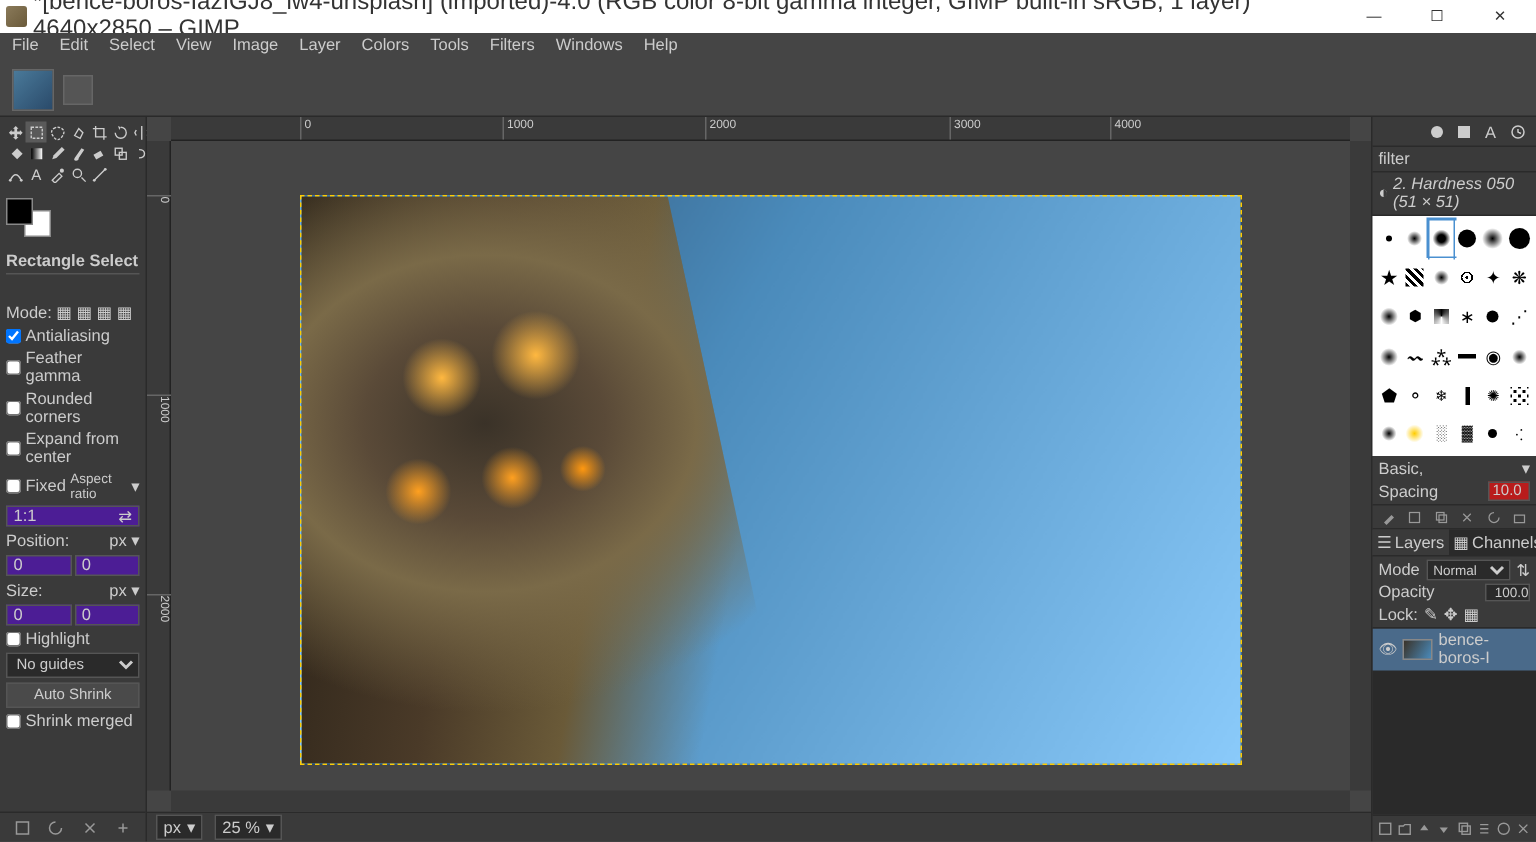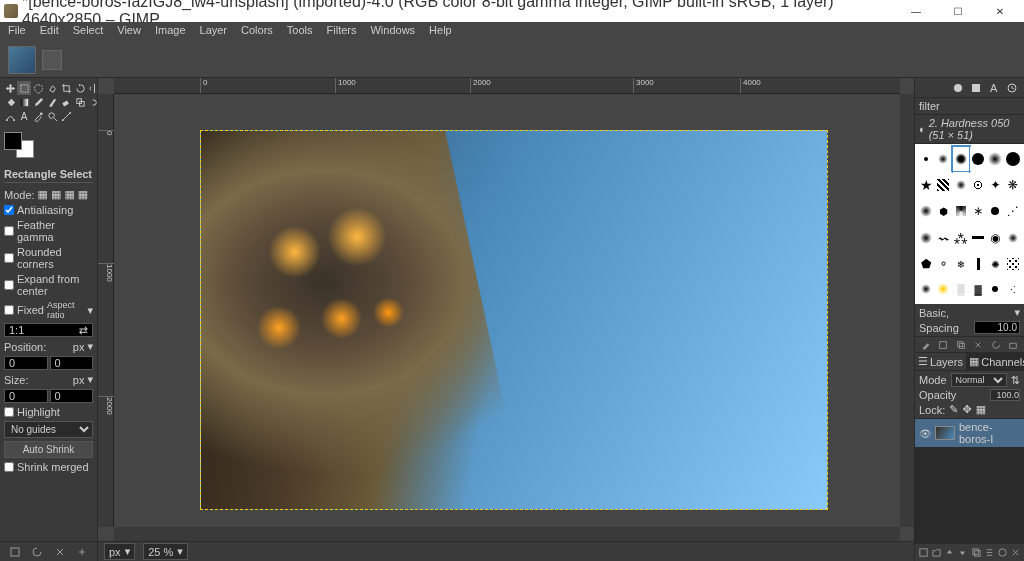--- a/index.html
+++ b/index.html
@@ -17,26 +17,26 @@
 .main{flex:1;display:flex;min-height:0}
 .left-panel{width:98px;background:#3a3a3a;display:flex;flex-direction:column;border-right:1px solid #2a2a2a}
 .toolbox{display:grid;grid-template-columns:repeat(7,14px);gap:0;padding:3px}
 .toolbox .tool{width:14px;height:14px;display:flex;align-items:center;justify-content:center;cursor:pointer}
 .toolbox .tool svg{width:11px;height:11px}
 .toolbox .tool.active{background:#5a5a5a}
 .color-swatch{margin:6px 4px;position:relative;width:30px;height:26px}
 .color-swatch .fg{position:absolute;width:18px;height:18px;background:#000;border:1px solid #888;top:0;left:0}
 .color-swatch .bg{position:absolute;width:18px;height:18px;background:#fff;border:1px solid #888;bottom:0;right:0}
 .tool-options{flex:1;padding:4px;display:flex;flex-direction:column;gap:3px;font-size:10px;overflow:hidden}
-.tool-options .hdr{font-weight:bold;border-bottom:1px solid #555;padding-bottom:2px;margin-bottom:2px}
+.tool-options .hdr{font-weight:bold;border-bottom:1px solid #555;padding-bottom:2px;margin-bottom:16px}
 .tool-options .row{display:flex;align-items:center;gap:3px;font-size:10px}
 .tool-options .row label{flex:1}
 .tool-options input[type=checkbox]{width:10px;height:10px}
 .tool-options select,.tool-options input[type=text]{background:#2a2a2a;border:1px solid #555;color:#ccc;font-size:10px;padding:1px 2px;width:100%}
-.tool-options .numfield{background:#000000;border:1px solid #555;height:14px;display:flex;align-items:center;padding:0 4px;font-size:10px}
+.tool-options .numfield{background:#4c1d95;border:1px solid #555;height:14px;display:flex;align-items:center;padding:0 4px;font-size:10px}
 .tool-options .btn{background:#4a4a4a;border:1px solid #555;padding:2px;text-align:center;font-size:10px;cursor:pointer}
 .left-footer{height:20px;border-top:1px solid #2a2a2a;display:flex;align-items:center;justify-content:space-around;padding:0 4px}
 .left-footer svg{width:12px;height:12px}
 .canvas-area{flex:1;display:flex;flex-direction:column;background:#454545;min-width:0}
 .canvas-container{flex:1;position:relative;overflow:hidden;background:#454545}
 .ruler-h{position:absolute;top:0;left:16px;right:14px;height:16px;background:#3a3a3a;border-bottom:1px solid #222;font-size:8px;color:#aaa;overflow:hidden}
 .ruler-h .tick{position:absolute;top:0;height:16px;border-left:1px solid #666;padding-left:2px;font-size:8px}
 .ruler-v{position:absolute;top:16px;left:0;bottom:14px;width:16px;background:#3a3a3a;border-right:1px solid #222}
 .ruler-v .tick{position:absolute;left:0;width:16px;border-top:1px solid #666;font-size:8px;writing-mode:vertical-rl}
 .canvas-viewport{position:absolute;top:16px;left:16px;right:14px;bottom:14px;background:#454545;overflow:hidden}
@@ -53,21 +53,21 @@
 .brush-filter{padding:2px 4px;font-size:10px;border-bottom:1px solid #2a2a2a}
 .brush-name{padding:2px 4px;font-size:9px;font-style:italic;border-bottom:1px solid #2a2a2a;display:flex;align-items:center;gap:3px}
 .brush-grid{background:#fff;height:160px;padding:3px;display:grid;grid-template-columns:repeat(6,1fr);gap:1px;overflow:hidden}
 .brush-grid .brush{background:#fff;display:flex;align-items:center;justify-content:center}
 .brush-grid .brush.sel{outline:2px solid #4a90d0}
 .brush-grid .br-circle{border-radius:50%;background:#000}
 .brush-grid .br-soft{border-radius:50%;background:radial-gradient(circle,#000 0%,transparent 70%)}
 .brush-grid .br-star{color:#000;font-size:14px}
 .brush-ctrl{padding:2px 4px;font-size:10px;display:flex;flex-direction:column;gap:2px;border-bottom:1px solid #2a2a2a}
 .brush-ctrl .row{display:flex;align-items:center;gap:4px}
-.brush-ctrl input{background:#000000;border:1px solid #555;color:#ccc;font-size:10px;width:46px;text-align:right;padding:0 2px}
+.brush-ctrl input{background:#b91c1c;border:1px solid #555;color:#ccc;font-size:10px;width:28px;padding:0 2px}
 .brush-footer{height:16px;display:flex;align-items:center;justify-content:space-around;padding:0 2px;border-bottom:1px solid #2a2a2a}
 .brush-footer svg{width:10px;height:10px}
 .layers-hdr{display:flex;border-bottom:1px solid #2a2a2a}
 .layers-hdr .tab{flex:1;padding:2px 3px;font-size:9px;text-align:center;background:#2a2a2a;cursor:pointer;display:flex;align-items:center;justify-content:center;gap:2px}
 .layers-hdr .tab.active{background:#3a3a3a}
 .layer-props{padding:2px 4px;display:flex;flex-direction:column;gap:2px;border-bottom:1px solid #2a2a2a}
 .layer-props .row{display:flex;align-items:center;gap:4px;font-size:10px}
 .layer-props select{background:#2a2a2a;border:1px solid #555;color:#ccc;font-size:9px;flex:1}
 .layer-props input{background:#2a2a2a;border:1px solid #555;color:#ccc;font-size:9px;width:30px;text-align:right}
 .layer-list{flex:1;background:#2a2a2a;overflow:hidden}

